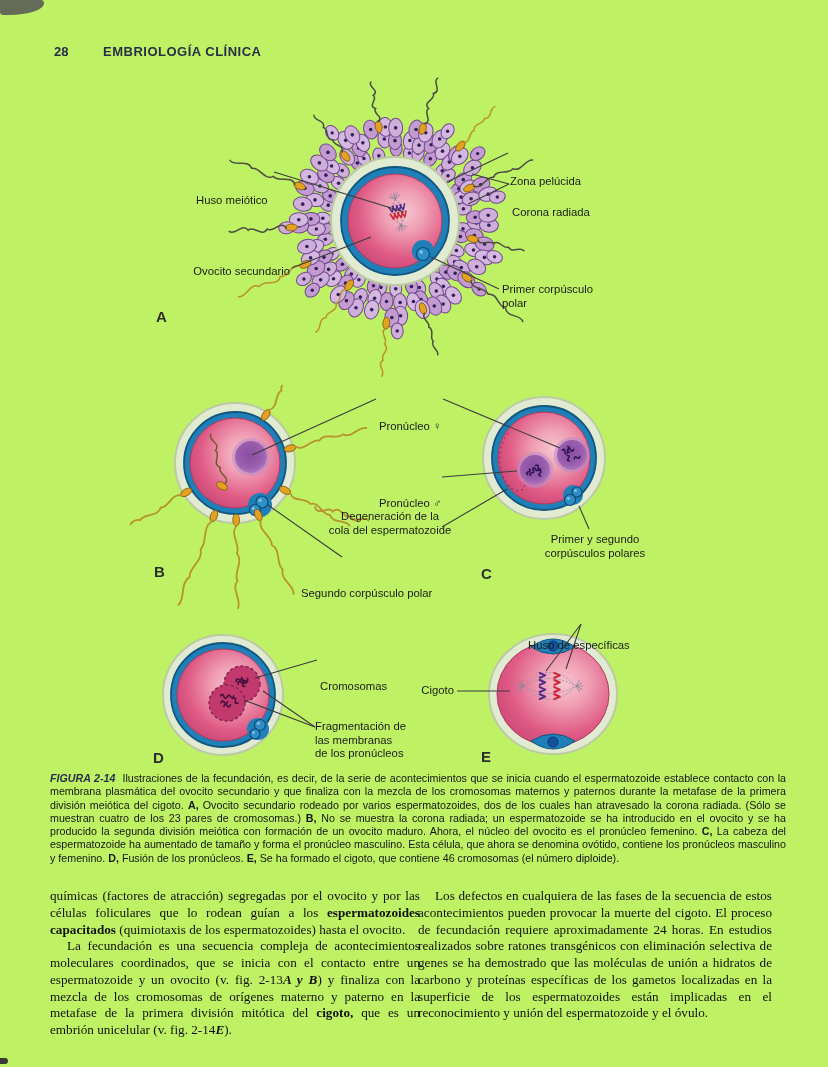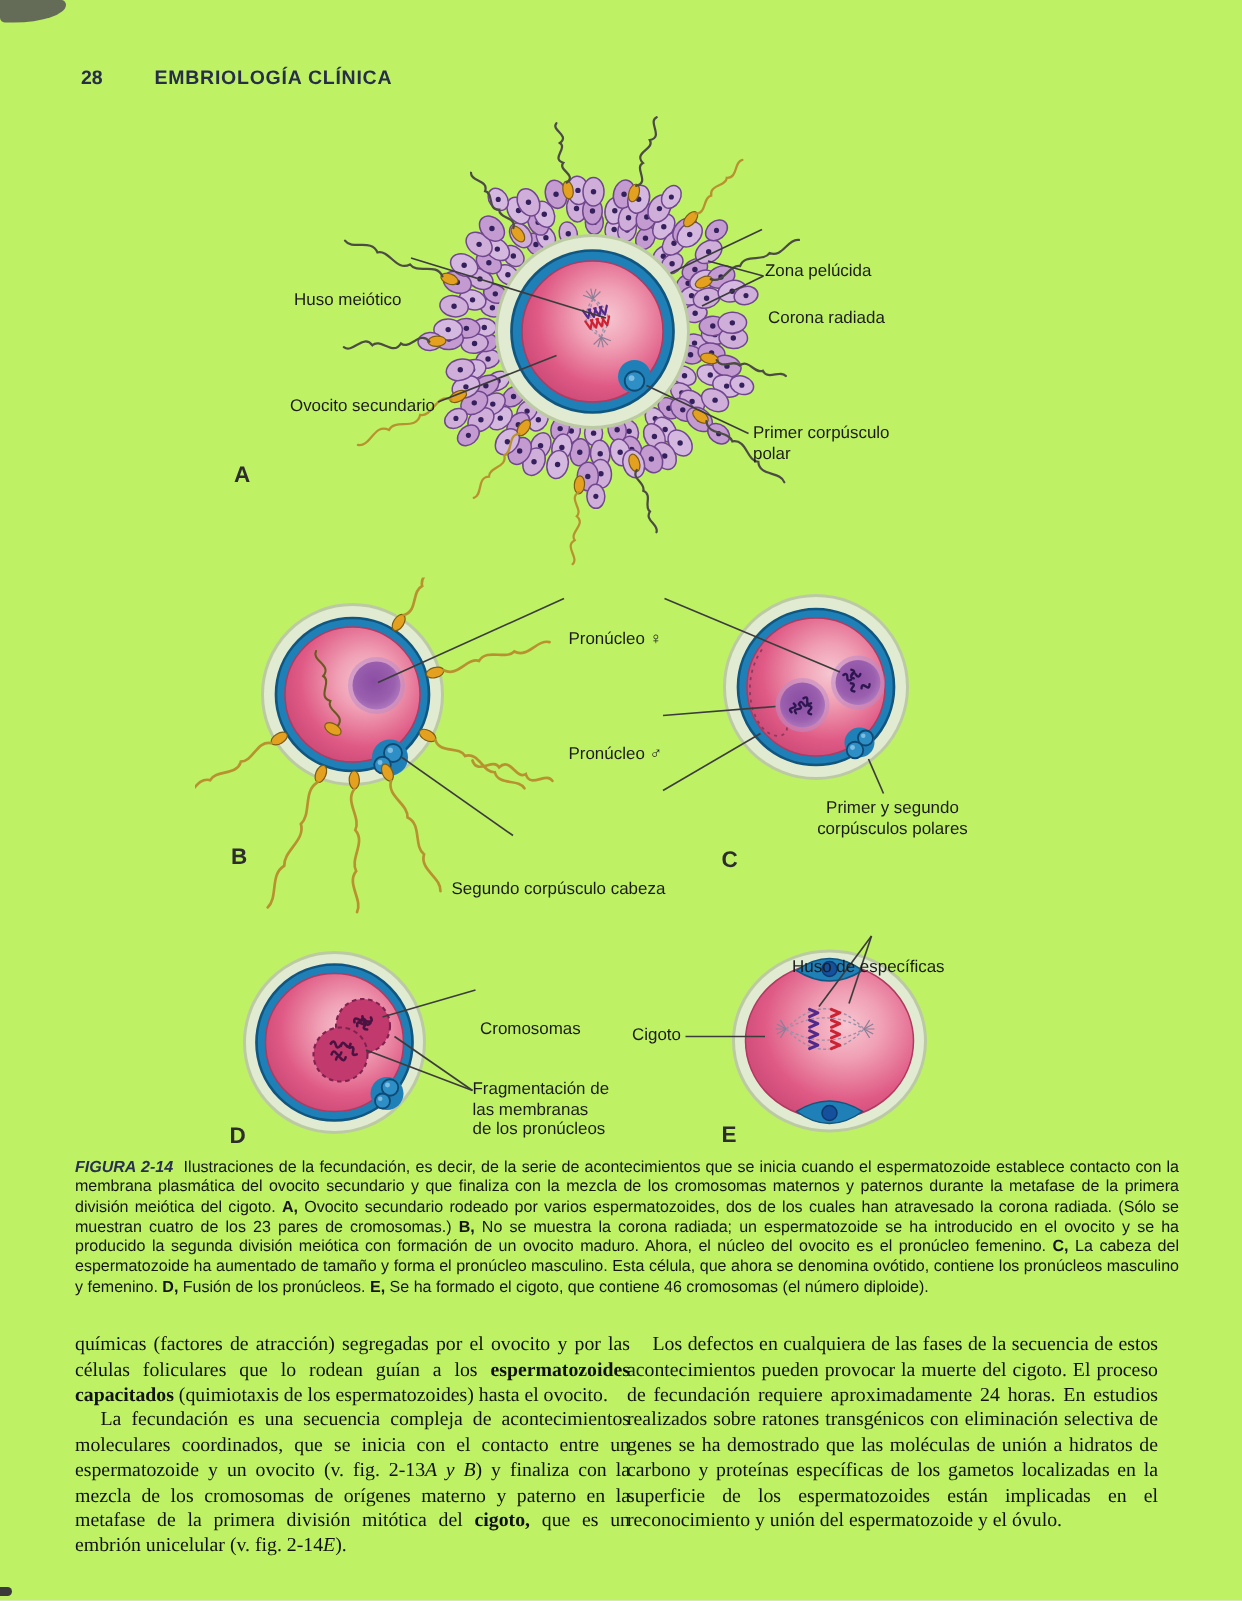--- a/index.html
+++ b/index.html
@@ -24,21 +24,21 @@
            text-align:justify;color:#151515;z-index:3;}
   .cap-label{font-weight:bold;color:#27304d;padding-right:7px;font-style:italic;}
   .cap-b{font-weight:bold;}
   .bodycol{position:absolute;top:888px;font-family:"Liberation Serif",serif;font-size:13.2px;
            line-height:1.27;text-align:justify;color:#101010;z-index:3;}
   .col-left{left:50px;width:370px;}
   .col-right{left:418px;width:354px;}
   .bodycol p{margin:0;}
   .bodycol p.ind{text-indent:17px;}
   .bd{font-weight:bold;}
-  .it{font-style:italic;}
+  .it{font-style:italic;font-weight:bold;}
 </style>
 </head>
 <body>
 
 <div class="page">
   <div class="artifact-tl"></div>
   <div class="artifact-bl"></div>
 
   <div class="hdr-num">28</div>
   <div class="hdr-title">EMBRIOLOGÍA CLÍNICA</div>
@@ -488,21 +488,23 @@
   <div class="fig-label nw" style="left:196px;top:166px">Huso meiótico</div>
   <div class="fig-label nw" style="left:510px;top:147px">Zona pelúcida</div>
   <div class="fig-label nw" style="left:512px;top:178px">Corona radiada</div>
   <div class="fig-label rt" style="left:170px;top:265px;width:120px">Ovocito secundario</div>
   <div class="fig-label" style="left:502px;top:283px;width:130px">Primer corpúsculo
 polar</div>
   <div class="panel-letter" style="left:156px;top:308px">A</div>
 
   <div class="fig-label nw" style="left:379px;top:392px">Pronúcleo ♀</div>
   <div class="fig-label nw" style="left:379px;top:469px">Pronúcleo ♂</div>
-  <div class="fig-label nw" style="left:301px;top:559px">Segundo corpúsculo cabeza</div>
+  <div class="fig-label ctr" style="left:310px;top:510px;width:160px">Degeneración de la
+cola del espermatozoide</div>
+  <div class="fig-label nw" style="left:301px;top:559px">Segundo corpúsculo polar</div>
   <div class="panel-letter" style="left:154px;top:563px">B</div>
   <div class="fig-label ctr" style="left:530px;top:533px;width:130px">Primer y segundo
 corpúsculos polares</div>
   <div class="panel-letter" style="left:481px;top:565px">C</div>
 
   <div class="fig-label nw" style="left:320px;top:652px">Cromosomas</div>
   <div class="fig-label" style="left:315px;top:720px;width:120px">Fragmentación de
 las membranas
 de los pronúcleos</div>
   <div class="panel-letter" style="left:153px;top:749px">D</div>

